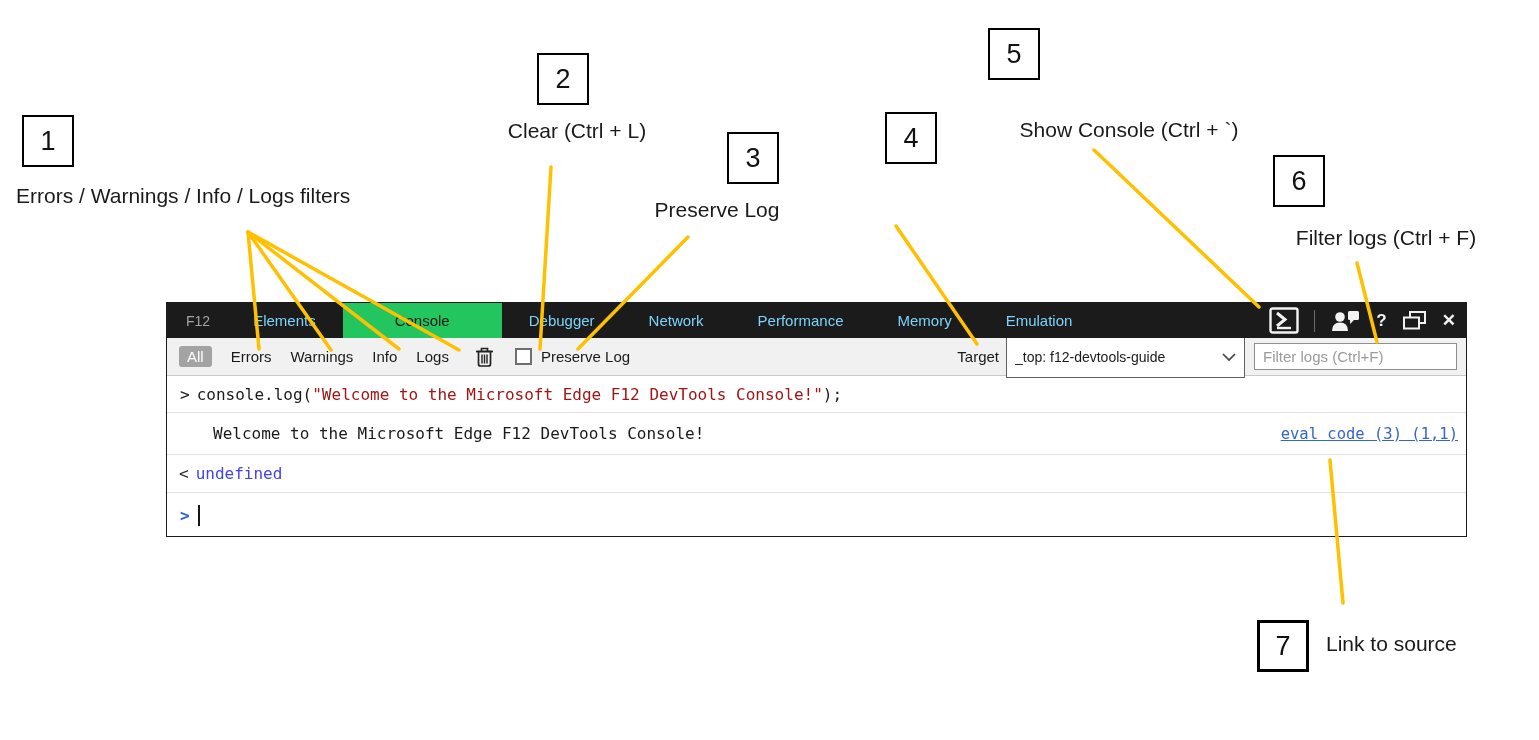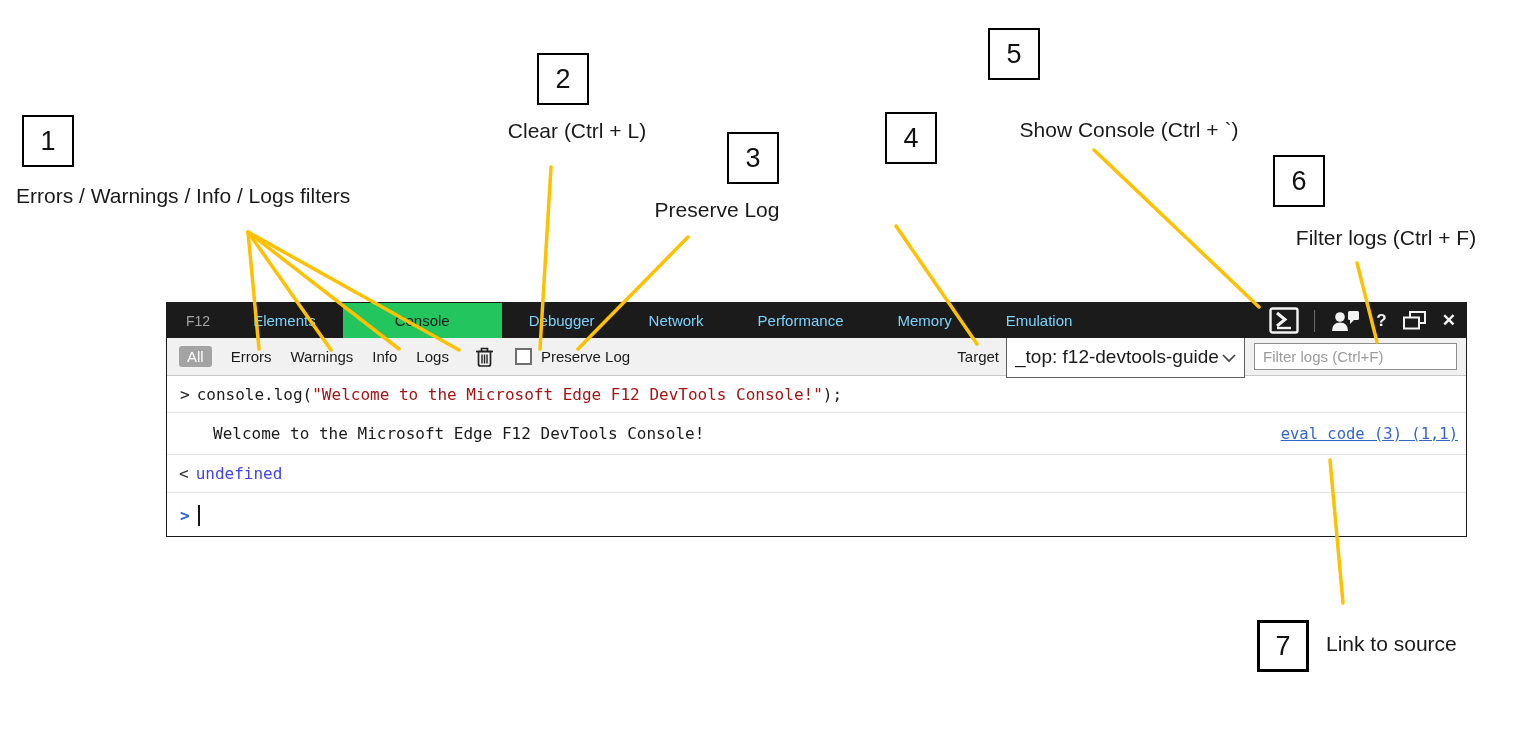--- a/index.html
+++ b/index.html
@@ -51,21 +51,21 @@
   .toolbar { height: 38px; background: #f1f1f1; border-bottom: 1px solid #c9c9c9;
     display: flex; align-items: center; padding-left: 12px; font-size: 15px; color: #1a1a1a; }
   .chip-all { background: #a3a3a3; color: #fff; border-radius: 3px; padding: 2px 8px; font-size: 15px; }
   .f-label { margin-left: 19px; }
   .trash { margin-left: 26px; display: flex; align-items: center; }
   .checkbox { margin-left: 21px; width: 17px; height: 17px; background: #fff; border: 2px solid #6f6f6f; }
   .preserve { margin-left: 9px; }
   .tb-spacer { flex: 1; }
   .target-label { }
   .dropdown { margin-left: 7px; width: 239px; height: 43px; background: #fff; border: 1px solid #5f5f5f;
-    display: flex; align-items: center; padding: 0 8px; font-size: 19px; }
+    display: flex; align-items: center; padding: 0 8px; font-size: 14px; }
   .dd-text { flex: 1; white-space: nowrap; overflow: hidden; }
   .filter-input { margin-left: 9px; margin-right: 9px; width: 203px; height: 27px; background: #fff;
     border: 1px solid #8f8f8f; font-size: 15px; padding: 0 8px; font-family: "Liberation Sans", sans-serif; color: #1a1a1a; }
   .filter-input::placeholder { color: #9b9b9b; }
 
   
   .console { font-family: "DejaVu Sans Mono", "Liberation Mono", monospace; font-size: 16px; color: #1a1a1a; }
   .crow { display: flex; align-items: center; position: relative; }
   .row-cmd    { height: 36px; padding-left: 13px; }
   .row-log    { height: 42px; padding-left: 46px; border-top: 1px solid #e2e2e2; }

